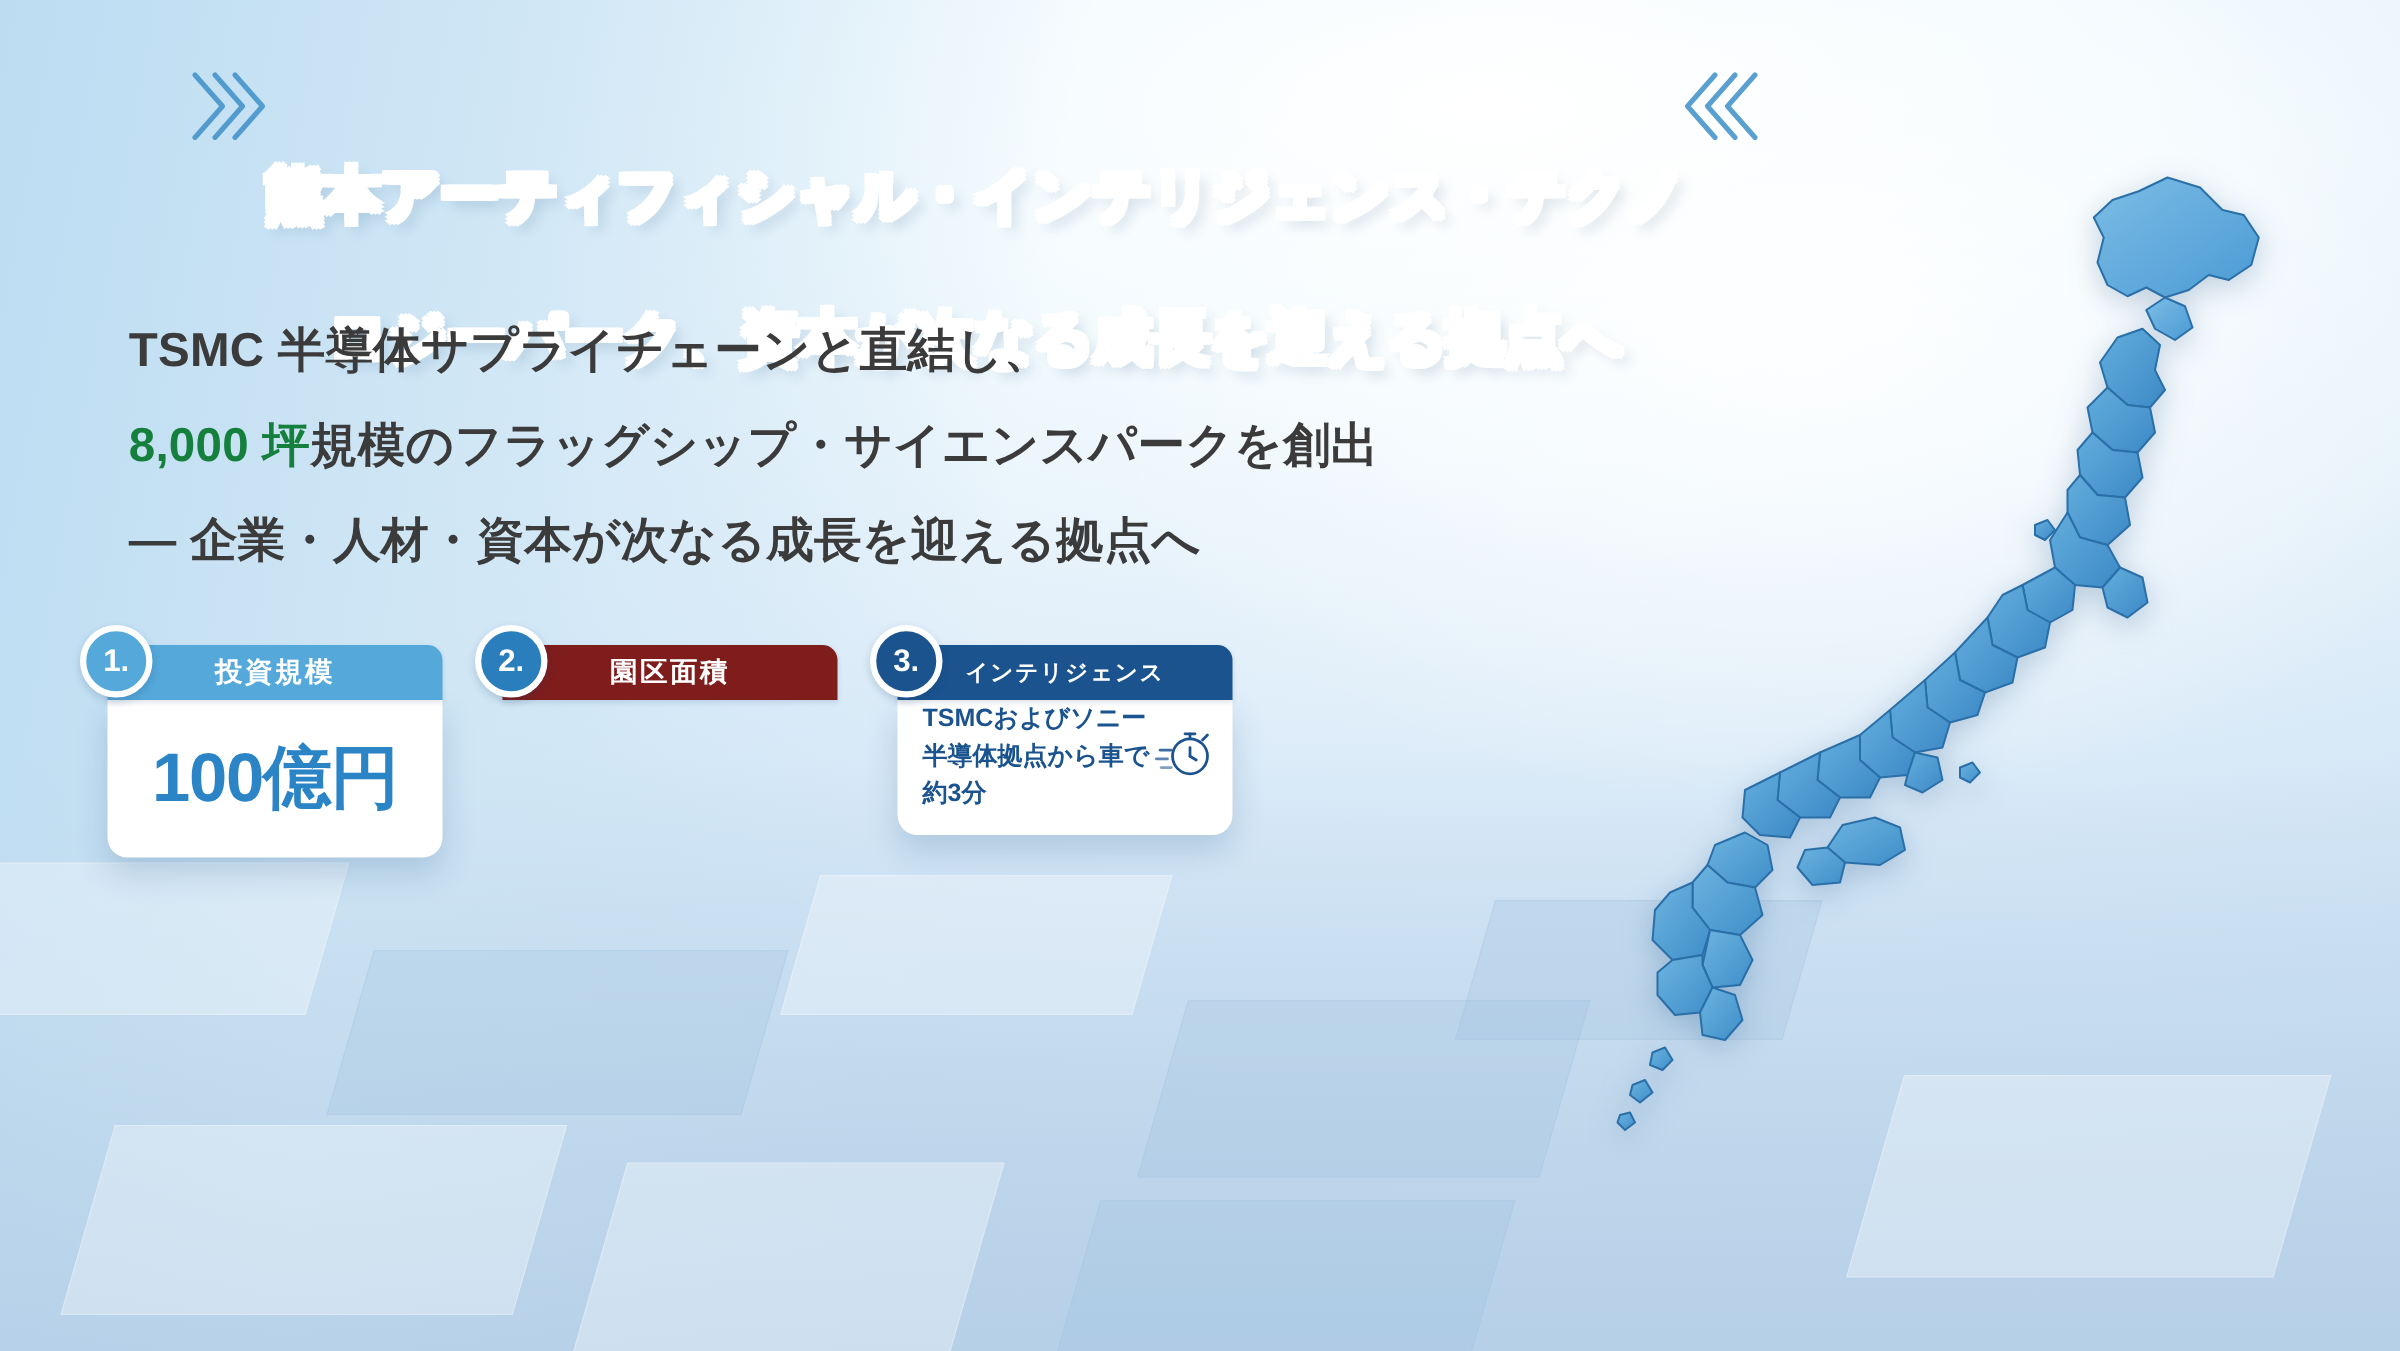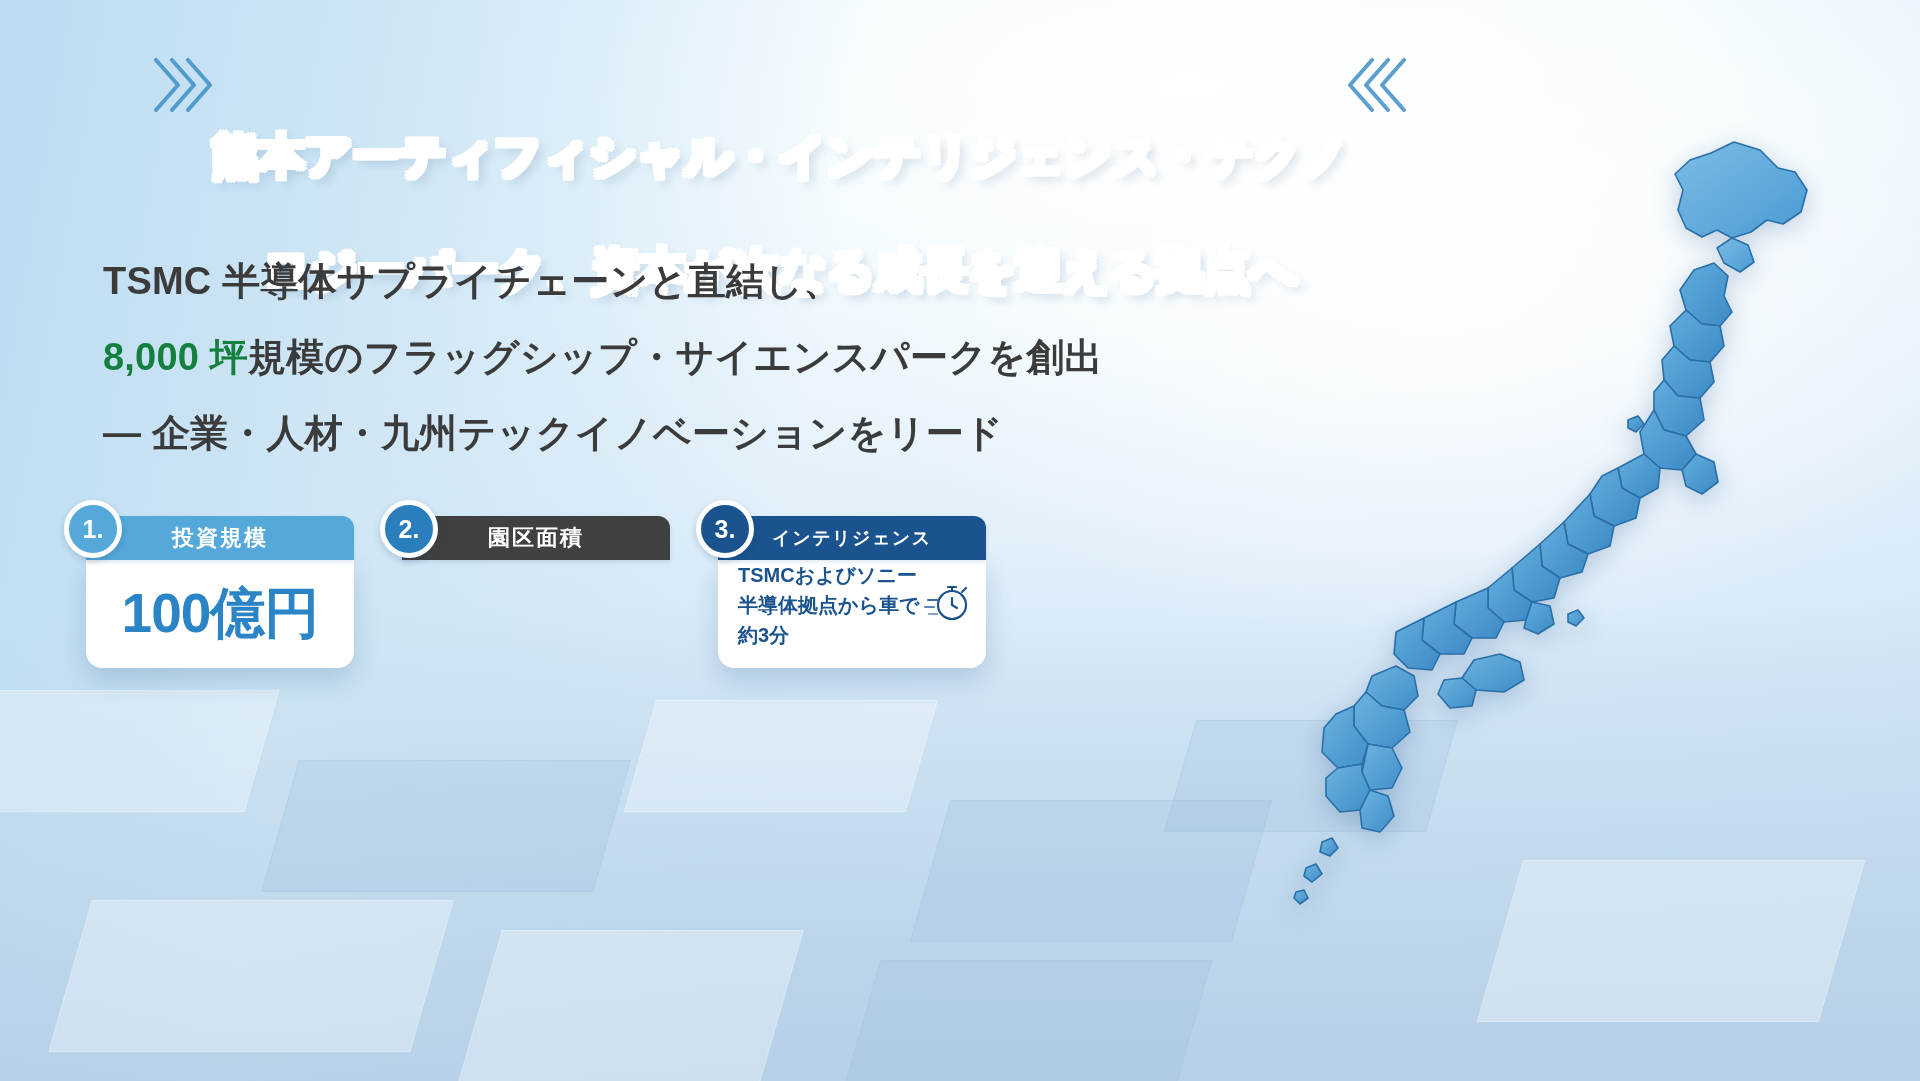--- a/index.html
+++ b/index.html
@@ -72,24 +72,24 @@
   .card-value{font-size:55px;font-weight:900;color:#2a84c6;letter-spacing:-1px;white-space:nowrap;}
   .badge{
     position:absolute;left:-22px;top:-16px;width:58px;height:58px;border-radius:50%;
     display:flex;align-items:center;justify-content:center;
     color:#fff;font-weight:900;font-size:25px;
     border:5px solid #fff;box-sizing:border-box;z-index:3;
     box-shadow:0 3px 7px rgba(20,60,100,.2);
   }
   
   .c1 .card-head{width:268px;background:#54a8da;}
-  .c1 .card-body{width:268px;height:108px;}
+  .c1 .card-body{width:268px;height:126px;}
   .c1 .badge{background:#54a8da;}
   
-  .c2 .card-head{width:268px;background:#404040;}
+  .c2 .card-head{width:268px;background:#7f1d1d;}
   .c2 .card-body{width:268px;height:108px;}
   .c2 .badge{background:#2b7ebc;}
   
   .c3 .card-head{width:268px;background:#1b538e;font-size:18px;letter-spacing:1.5px;}
   .c3 .card-body{width:268px;height:108px;padding:0;}
   .c3 .badge{background:#1b538e;}
   .c3-inner{position:relative;width:100%;height:100%;display:flex;}
   .c3-text{font-size:20px;line-height:1.5;font-weight:800;color:#1b538e;padding-left:20px;max-width:190px;}
   .watch{position:absolute;right:12px;top:14px;}
 
@@ -141,21 +141,21 @@
           <path d="M40 8 L18 33 L40 58"></path>
           <path d="M24 8 L2 33 L24 58"></path>
         </g>
       </svg>
     </span>
   </div>
 
   <div class="copy">
     <p>TSMC 半導体サプライチェーンと直結し、</p>
     <p><span class="hl">8,000 坪</span><span>規模のフラッグシップ・サイエンスパークを創出</span></p>
-    <p>— 企業・人材・九州テックイノベーションをリード</p>
+    <p>— 企業・人材・資本が次なる成長を迎える拠点へ</p>
   </div>
 
   <div class="cards">
 
     <div class="card c1">
       <div class="badge">1.</div>
       <div class="card-head">投資規模</div>
       <div class="card-body">
         <span class="card-value">100億円</span>
       </div>

